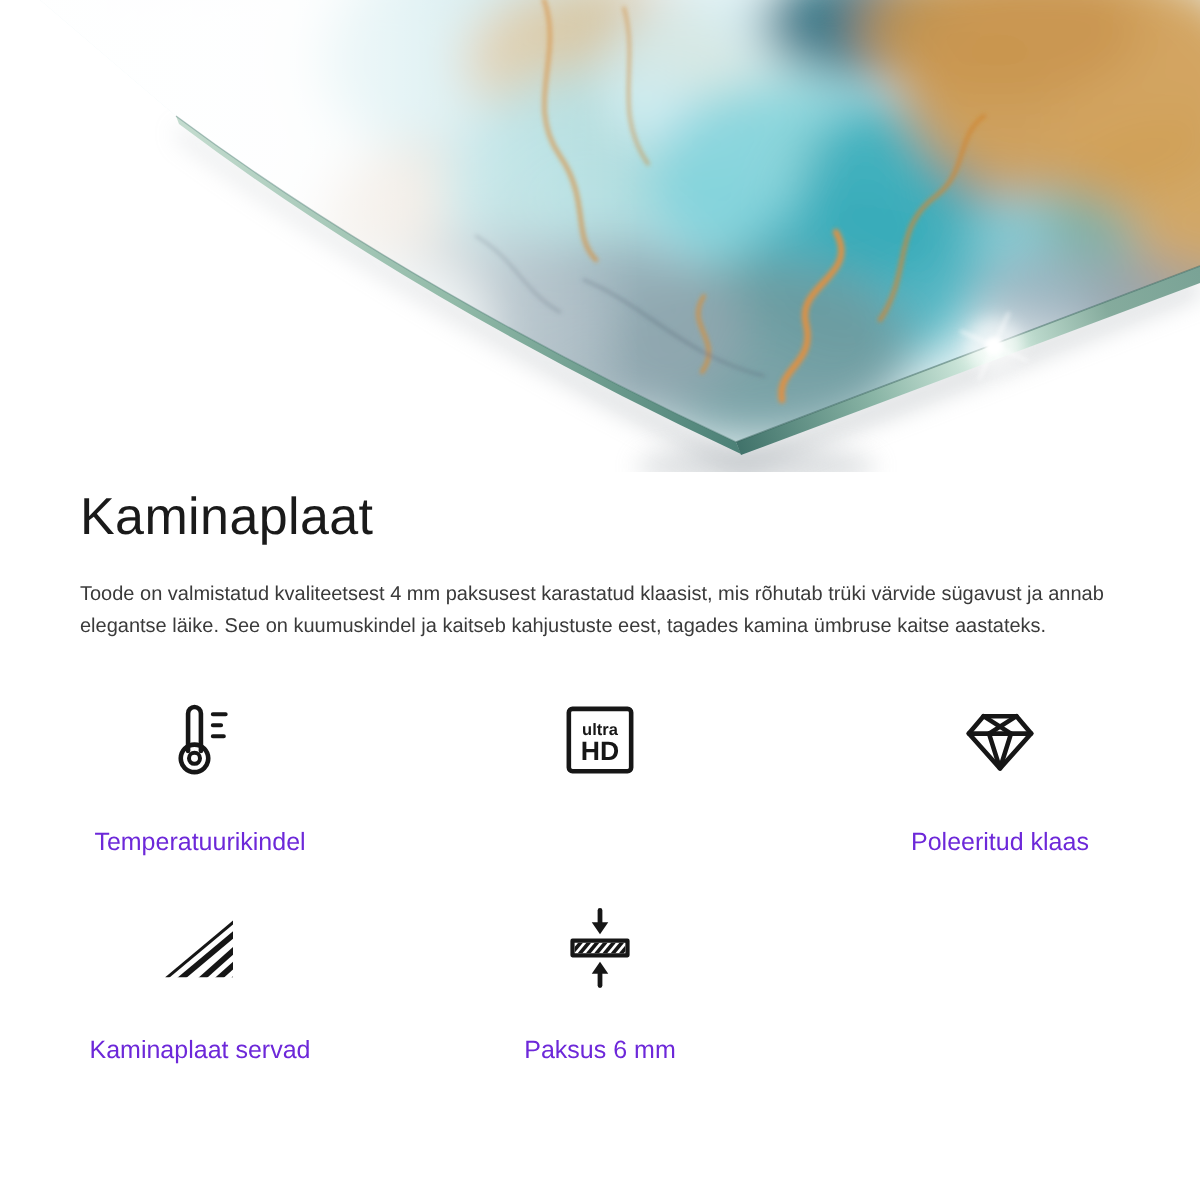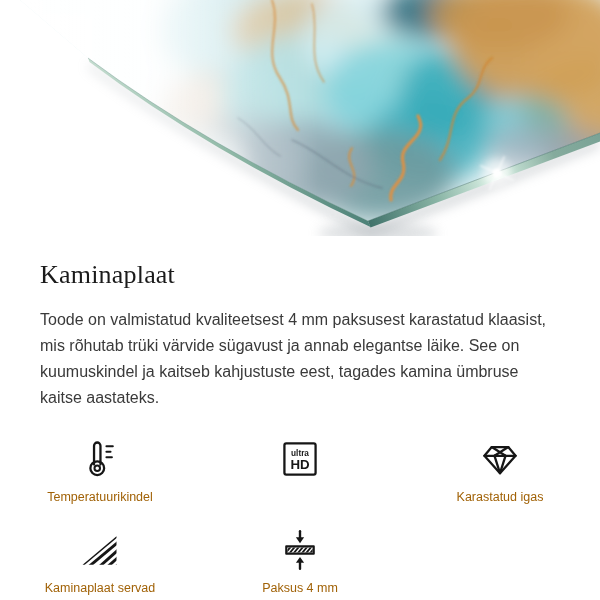--- a/index.html
+++ b/index.html
@@ -4,36 +4,36 @@
 <style>
   html,body{margin:0;padding:0;}
   body{
     width:600px;height:600px;overflow:hidden;background:#ffffff;
     font-family:"Liberation Sans",sans-serif;color:#1c1c1c;
   }
   .hero{position:relative;width:600px;height:236px;background:#fff;}
   .hero svg{display:block;}
   .content{padding:0 40px;}
   .heading{
-    font-family:Liberation Serif, serif;font-weight:400;
+    font-family:Liberation Sans, sans-serif;font-weight:400;
     font-size:26px;line-height:1.18;letter-spacing:.2px;
-    margin:24px 0 0;color:#1a1a1a;
+    margin:7px 0 0;color:#1a1a1a;
   }
   .heading .hl{display:block;}
   .desc{
     margin:16px 0 0;max-width:534px;
-    font-size:16px;line-height:1.63;color:#3a3a3a;
+    font-size:10px;line-height:1.63;color:#3a3a3a;
   }
   .features{
     margin-top:25px;width:600px;
     display:grid;grid-template-columns:repeat(3,1fr);row-gap:23px;
   }
   .feature{display:flex;flex-direction:column;align-items:center;}
   .feature .ic{height:46px;display:flex;align-items:center;justify-content:center;}
-  .feature .lbl{margin-top:8px;font-size:12.5px;color:#a16207;white-space:nowrap;}
+  .feature .lbl{margin-top:21px;font-size:12.5px;color:#6d28d9;white-space:nowrap;}
   .icon{stroke:#161616;fill:none;stroke-width:2.5;stroke-linecap:round;stroke-linejoin:round;}
   .icon .fill{fill:#161616;stroke:none;}
   .icon text{fill:#161616;stroke:none;font-family:"Liberation Sans",sans-serif;font-weight:bold;}
 </style>
 </head>
 <body>
 
 <div class="hero">
   <svg width="600" height="236" viewBox="0 0 600 236">
     <defs>
@@ -169,21 +169,21 @@
 
   <div class="feature">
     <span class="ic">
       <svg class="icon" width="44" height="44" viewBox="0 0 48 48" stroke-width="2.1">
         <path d="M15,11 L33,11 L41,20.5 L24,39.5 L7,20.5 Z"></path>
         <path d="M7,20.5 L41,20.5"></path>
         <path d="M15,11 L30,20.5 M33,11 L18,20.5"></path>
         <path d="M18,20.5 L24,39.5 M30,20.5 L24,39.5"></path>
       </svg>
     </span>
-    <span class="lbl">Karastatud igas</span>
+    <span class="lbl">Poleeritud klaas</span>
   </div>
 
   <div class="feature">
     <span class="ic">
       <svg class="icon" width="44" height="44" viewBox="0 0 48 48">
         <defs>
           <clipPath id="triClip">
               <path d="M5,40 L42,40 L42,9 Z"></path>
             </clipPath>
         </defs>
@@ -217,16 +217,16 @@
             <path d="M24,30 L34,18"></path>
             <path d="M28.5,30 L38.5,18"></path>
           <path d="M33,30 L43,18"></path>
         </g>
         <path d="M24,3.5 L24,10" stroke-width="2.6"></path>
         <polygon class="fill" points="19.5,10 28.5,10 24,16.5"></polygon>
         <path d="M24,44.5 L24,38" stroke-width="2.6"></path>
         <polygon class="fill" points="19.5,38 28.5,38 24,31.5"></polygon>
       </svg>
     </span>
-    <span class="lbl">Paksus 4 mm</span>
+    <span class="lbl">Paksus 6 mm</span>
   </div>
 
 </div>
 
 </body></html>

